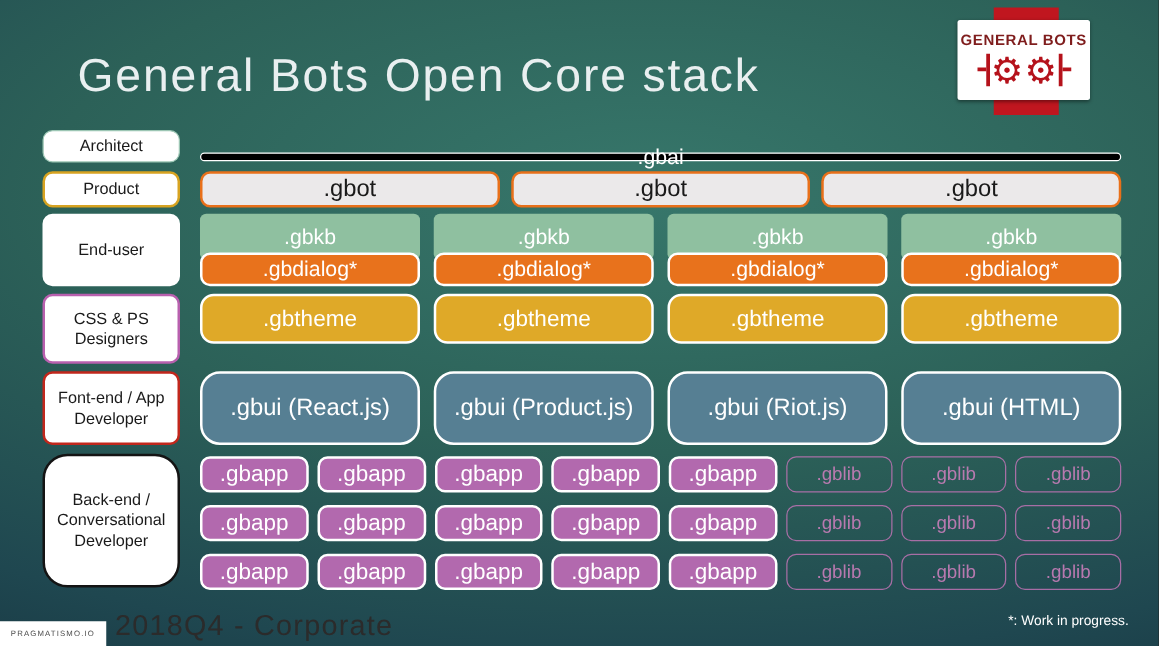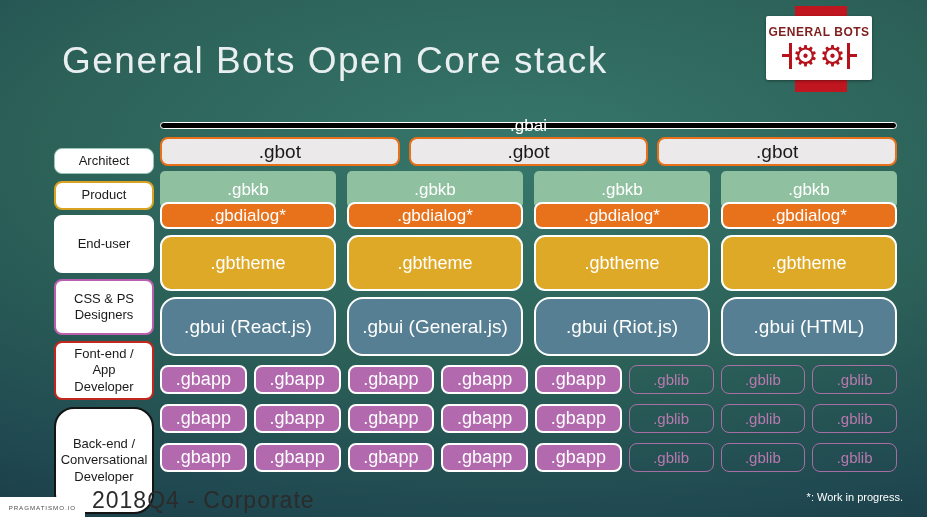--- a/index.html
+++ b/index.html
@@ -23,38 +23,38 @@
   }
   .logo-text { color:#7f1d1d; font-weight:bold; font-size:12px; letter-spacing:.5px; }
   .gear-row { display:flex; align-items:center; gap:1px; height:32px; }
   .gear { color:#b5121b; font-size:29px; line-height:30px; font-family:"DejaVu Sans", sans-serif; }
   .gbar { position:relative; width:3px; height:26px; background:#b5121b; }
   .gbar::after { content:""; position:absolute; top:11px; width:7px; height:3px; background:#b5121b; }
   .gbar.l::after { left:-7px; } .gbar.r::after { right:-7px; }
 
   
   .lbl {
-    position:absolute; left:54px; width:100px; background:#fff; color:#1a1a1a;
+    position:absolute; left:34px; width:110px; background:#fff; color:#1a1a1a;
     border-radius:8px; display:flex; align-items:center; justify-content:center;
-    text-align:center; font-size:13px; line-height:1.25; padding:2px 6px;margin-top:44px;
+    text-align:center; font-size:13px; line-height:1.25; padding:2px 6px;
   }
   .lbl-architect { top:104px; height:26px; border:1.5px solid #9cc6b4; }
   .lbl-product   { top:137px; height:29px; border:2px solid #d7a321; }
   .lbl-enduser   { top:171px; height:58px; border:2px solid #fff; }
   .lbl-designers { top:235px; height:56px; border:2px solid #b860ae; }
   .lbl-frontend  { top:297px; height:59px; border:2px solid #c1271c; }
   .lbl-backend   { top:363px; height:107px; border:2px solid #141414; border-radius:20px; }
 
   
   .row { position:absolute; left:160px; width:737px; display:flex; }
   .row-gbai    { top:104px; height:25px; }
   .row-gbot    { top:137px; height:29px; gap:9px; }
   .row-gbkb    { top:171px; height:37px; gap:11px; }
   .row-gbdlg   { top:202px; height:27px; gap:11px; }
-  .row-gbtheme { top:235px; height:56px; gap:11px; }
+  .row-gbtheme { top:235px; height:40px; gap:11px; }
   .row-gbui    { top:297px; height:59px; gap:11px; }
   .row-be1 { top:365px; height:29px; gap:7px; }
   .row-be2 { top:404px; height:29px; gap:7px; }
   .row-be3 { top:443px; height:29px; gap:7px; }
 
   .box { flex:1; display:flex; align-items:center; justify-content:center; color:#fff; }
   .gbai { background:#000; border:1px solid #fff; border-radius:5px; font-size:17px;margin-top:18px; }
   .gbot { background:#ebe9ea; border:2px solid #e8701a; border-radius:8px; color:#1a1a1a; font-size:19px; }
   .gbkb { background:#8fc0a0; border-radius:5px; font-size:17px; }
   .gbdlg { background:#e8721c; border:2px solid #fff; border-radius:8px; font-size:17px; }
@@ -123,21 +123,21 @@
 
   <div class="row row-gbtheme">
     <div class="box gbtheme">.gbtheme</div>
     <div class="box gbtheme">.gbtheme</div>
     <div class="box gbtheme">.gbtheme</div>
     <div class="box gbtheme">.gbtheme</div>
   </div>
 
   <div class="row row-gbui">
     <div class="box gbui">.gbui (React.js)</div>
-    <div class="box gbui">.gbui (General.js)</div>
+    <div class="box gbui">.gbui (Product.js)</div>
     <div class="box gbui">.gbui (Riot.js)</div>
     <div class="box gbui">.gbui (HTML)</div>
   </div>
 
   <div class="row row-be1">
     <div class="box gbapp">.gbapp</div>
     <div class="box gbapp">.gbapp</div>
     <div class="box gbapp">.gbapp</div>
     <div class="box gbapp">.gbapp</div>
     <div class="box gbapp">.gbapp</div>

